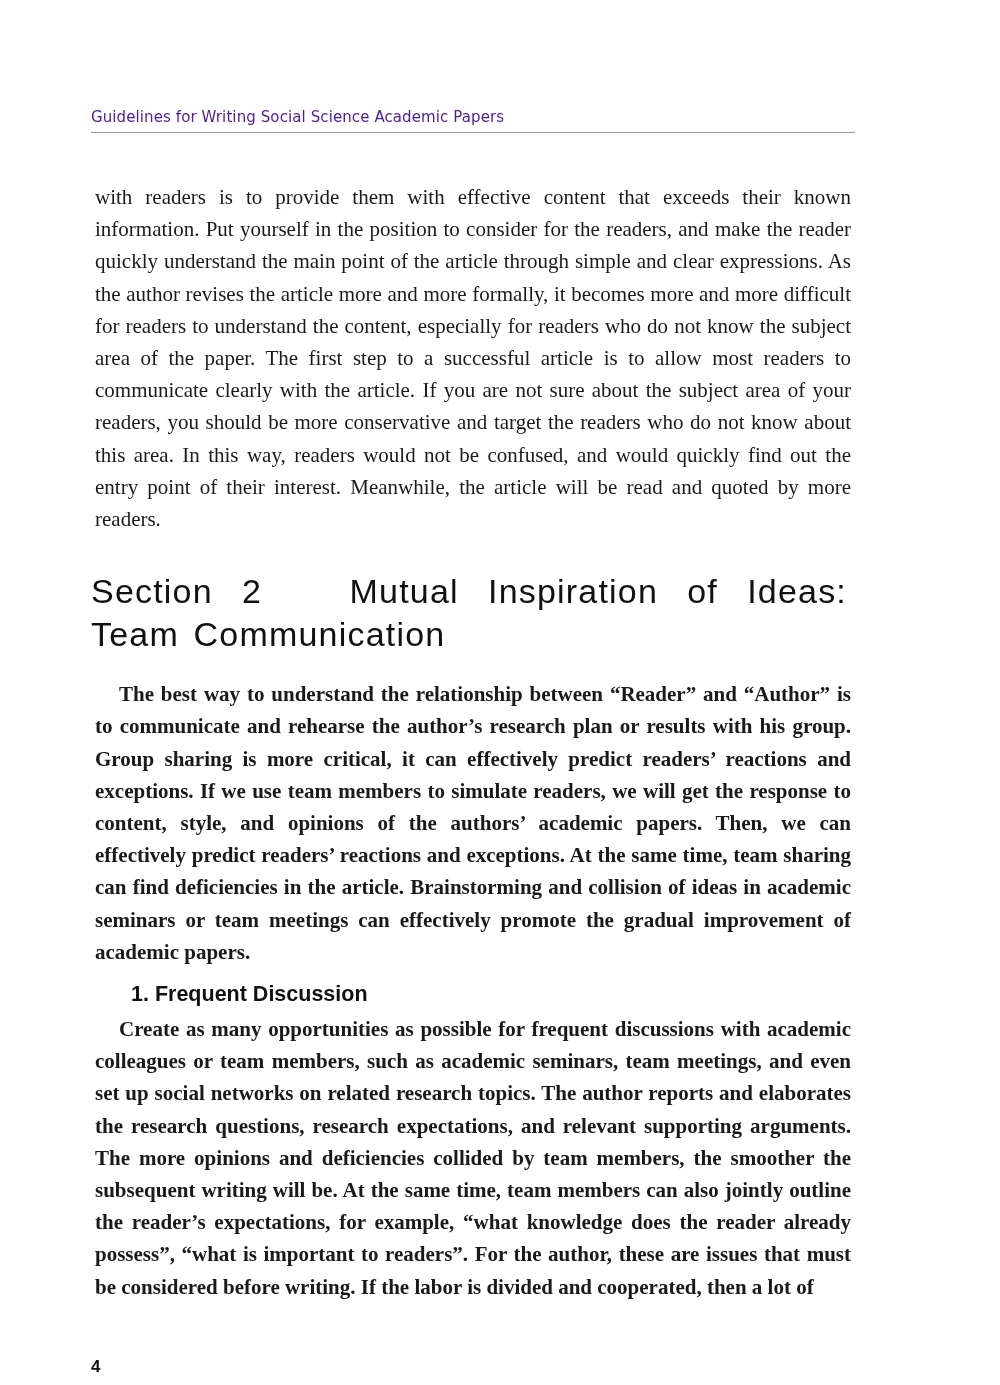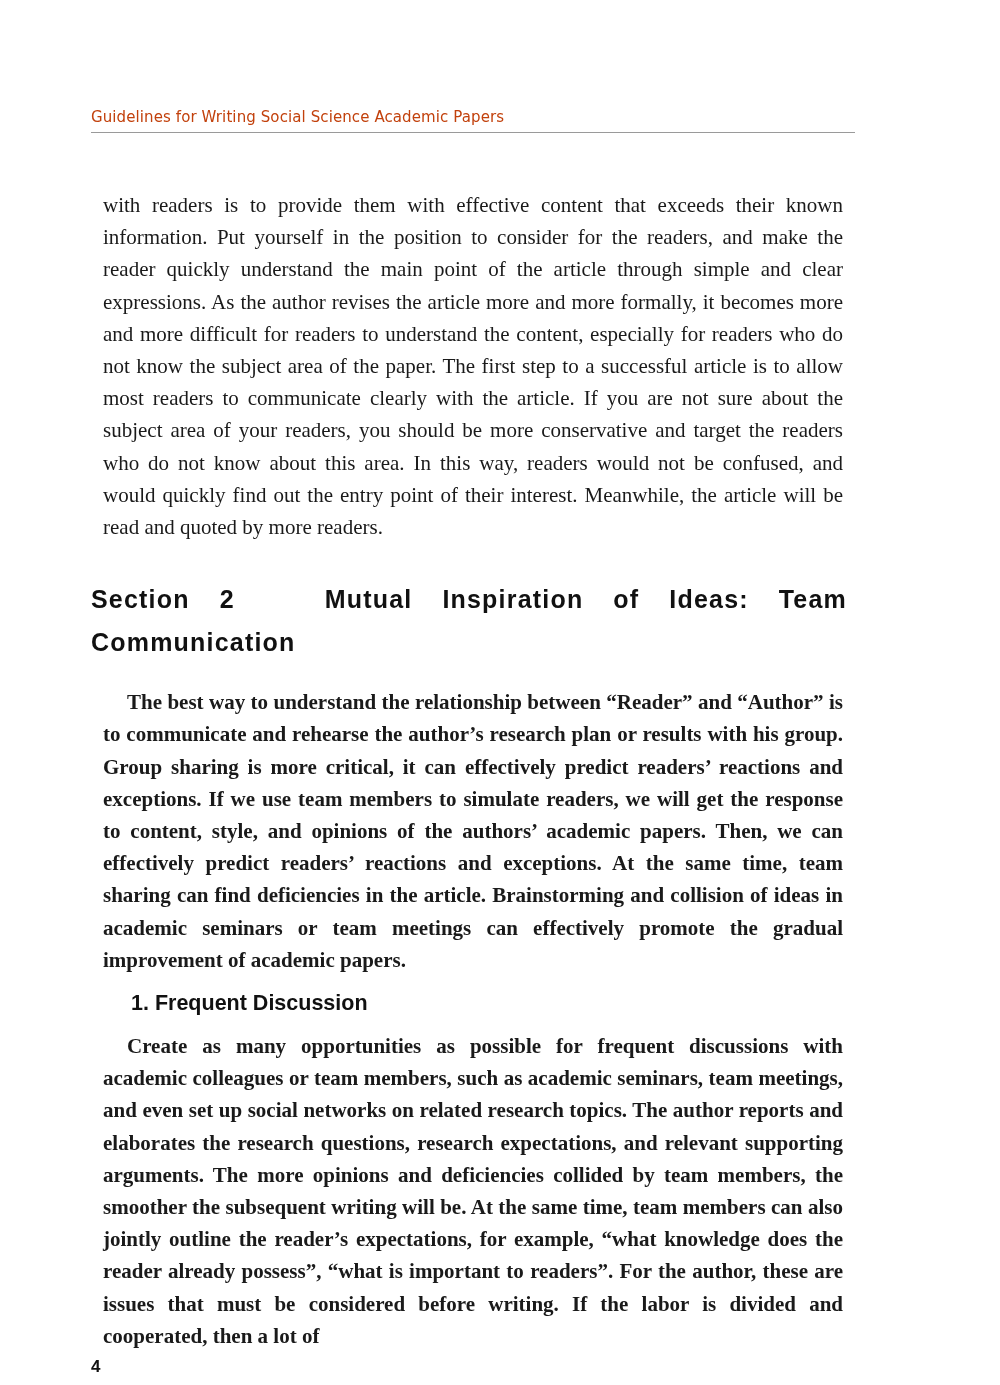--- a/index.html
+++ b/index.html
@@ -11,44 +11,44 @@
       overflow: hidden;
       color: #1a1a1a;
     }
     .running-header {
       position: absolute;
       left: 91px;
       top: 108px;
       width: 764px;
       font-family: "DejaVu Sans", sans-serif;
       font-size: 15px;
-      color: #c2410c;
+      color: #4c1d95;
       padding-bottom: 6px;
       border-bottom: 1px solid #9a9a9a;
       letter-spacing: 0.1px;
     }
     .content {
       position: absolute;
       left: 91px;
       top: 177px;
       width: 764px;
     }
     .body-text {
       font-family: "Liberation Serif", serif;
       font-size: 21px;
       line-height: 32.2px;
       text-align: justify;
-      margin: 12px;
+      margin: 4px;
       color: #1a1a1a;
     }
     .indent { text-indent: 24px; font-weight: bold; }
     .section-title {
       font-family: "Liberation Sans", sans-serif;
-      font-weight: bold;
-      font-size: 25px;
+      font-weight: normal;
+      font-size: 34px;
       line-height: 43px;
       margin: 35px 8px 22px 0;
       text-align: justify;
       letter-spacing: 1.2px;
       word-spacing: 4px;
       color: #111;
     }
     .subsection-title {
       font-family: "Liberation Sans", sans-serif;
       font-weight: bold;

